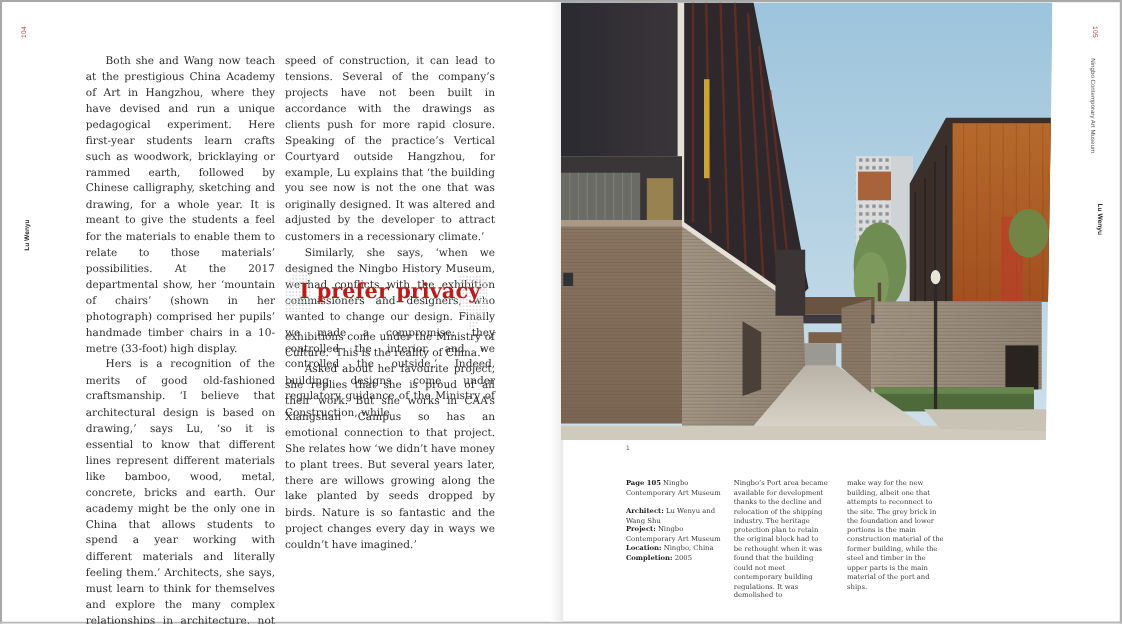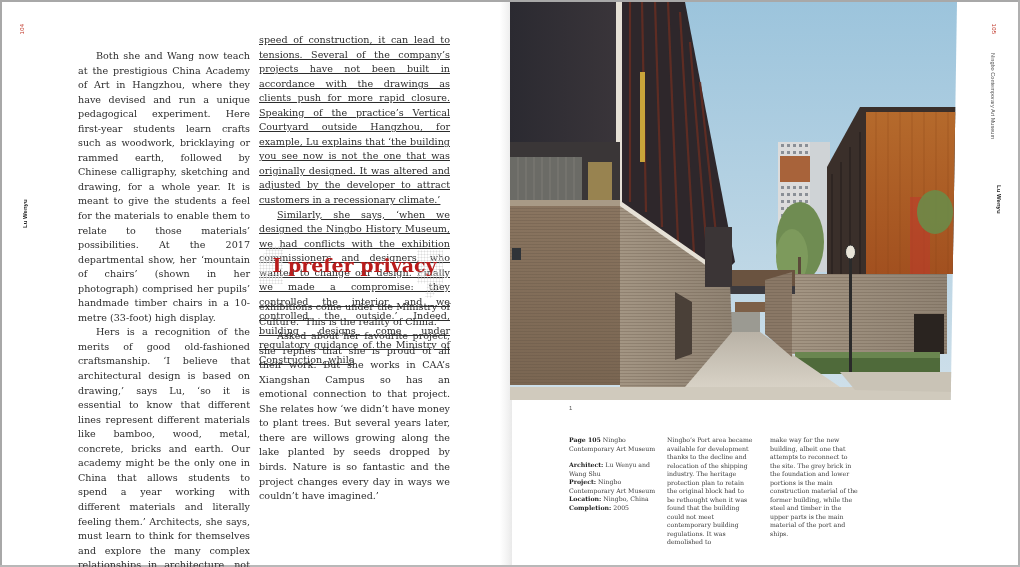--- a/index.html
+++ b/index.html
@@ -24,21 +24,21 @@
       font-weight: bold; color: #222; white-space: nowrap; transform-origin: left top; }
     .rh-left { left: 22px; top: 228px; transform: rotate(-90deg); }
     .rh-right { left: 1002px; top: 185px; transform: rotate(90deg); }
     .rh-right-sub { position: absolute; left: 996px; top: 53px; font-family: "Liberation Sans", sans-serif;
       font-size: 5.6px; color: #555; white-space: nowrap; transform-origin: left top; transform: rotate(90deg); }
 
     .col { position: absolute; font-size: 9.6px; line-height: 14.55px; text-align: justify; color: #2d2d2d; }
     .col p { text-indent: 0; }
     .col p.ind { text-indent: 18px; }
     .col-1 { left: 78px; top: 49px; width: 172px; }
-    .col-2 { left: 259px; top: 33px; width: 191px; text-decoration: underline; }
+    .col-2 { left: 259px; top: 49px; width: 191px; }
     .col-2b { left: 259px; top: 300px; width: 191px; }
 
     .pullquote { position: absolute; left: 259px; top: 240px; width: 191px; height: 56px; }
     .pq-open { position: absolute; left: 0; top: 6px; width: 24px; height: 38px;
       background-image: radial-gradient(circle, #d6d6d6 0.9px, transparent 1.1px);
       background-size: 3px 3px; clip-path: polygon(0 40%, 40% 0, 100% 0, 100% 100%, 0 100%);
       opacity: 0.85; }
     .pq-close { position: absolute; left: 158px; top: 10px; width: 26px; height: 48px;
       background-image: radial-gradient(circle, #d6d6d6 0.9px, transparent 1.1px);
       background-size: 3px 3px; clip-path: polygon(0 0, 100% 0, 100% 68%, 55% 100%, 30% 100%, 40% 70%, 0 70%);

